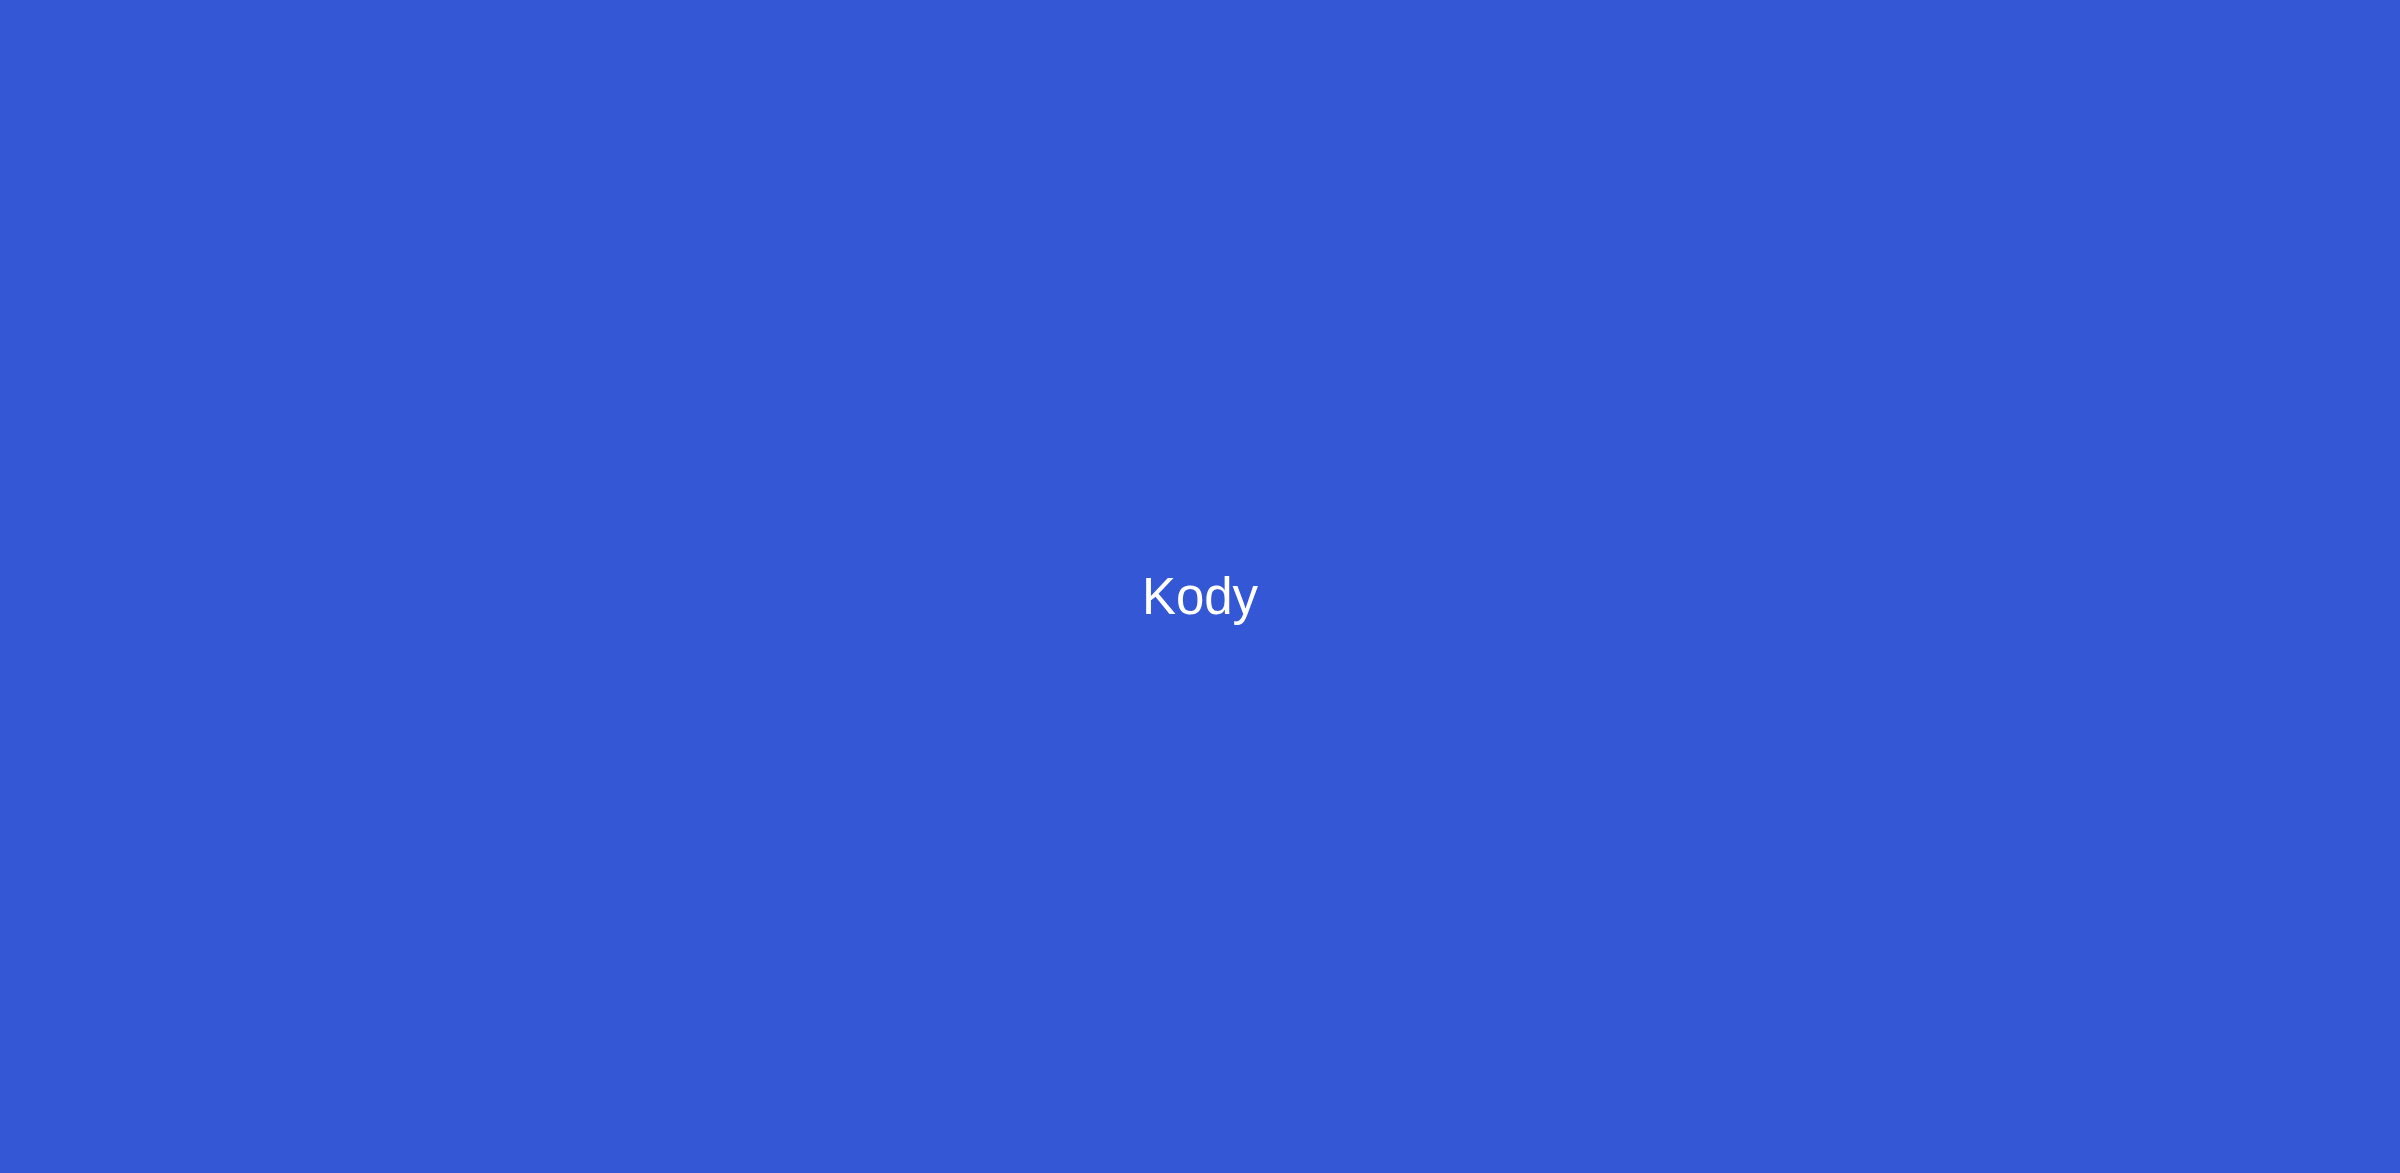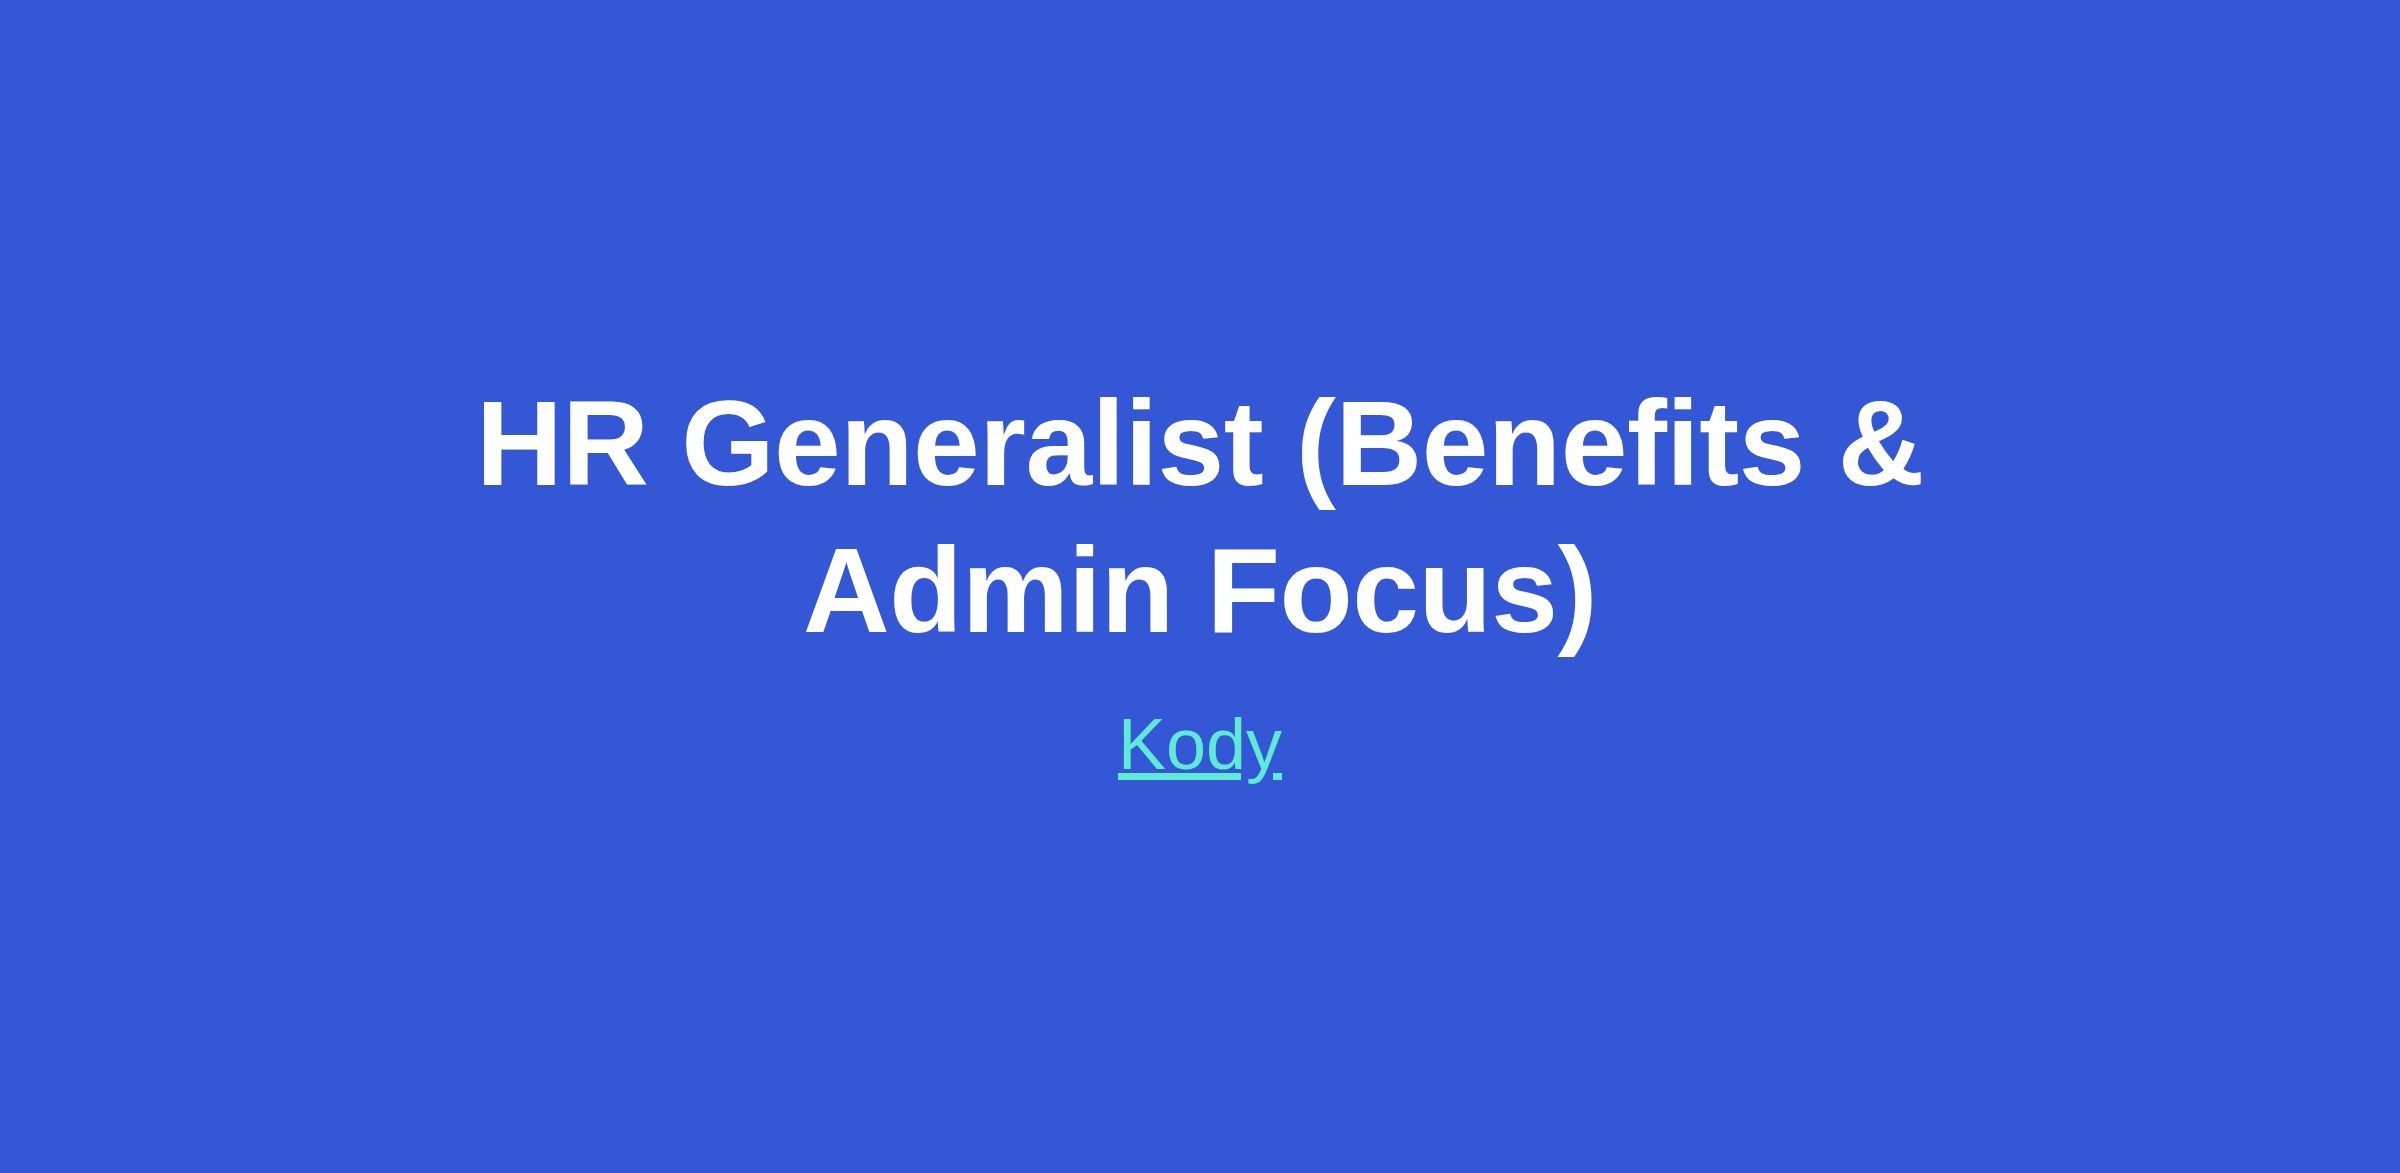--- a/index.html
+++ b/index.html
@@ -45,29 +45,27 @@
     line-height: 1.23;
     letter-spacing: -0.5px;
     color: #ffffff;
     text-align: center;
     word-wrap: break-word;
   }
 
   .slide-subtitle {
     margin: 0;
     margin-top: 36px;
-    font-size: 72px;
+    font-size: 51px;
     font-weight: 400;
     line-height: 1.2;
-    color: #5eead4;
+    color: #ffffff;
     text-align: center;
-    text-decoration: underline;
   }
 </style>
 </head>
 <body>
 
 <div class="slide">
   <div class="slide-body">
-    <h1 class="slide-title">HR Generalist (Benefits &amp; Admin Focus)</h1>
     <p class="slide-subtitle">Kody</p>
   </div>
 </div>
 
 </body></html>

